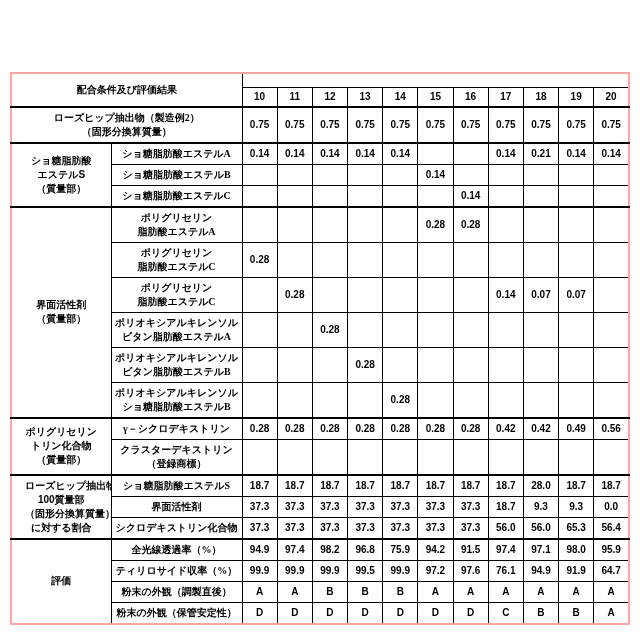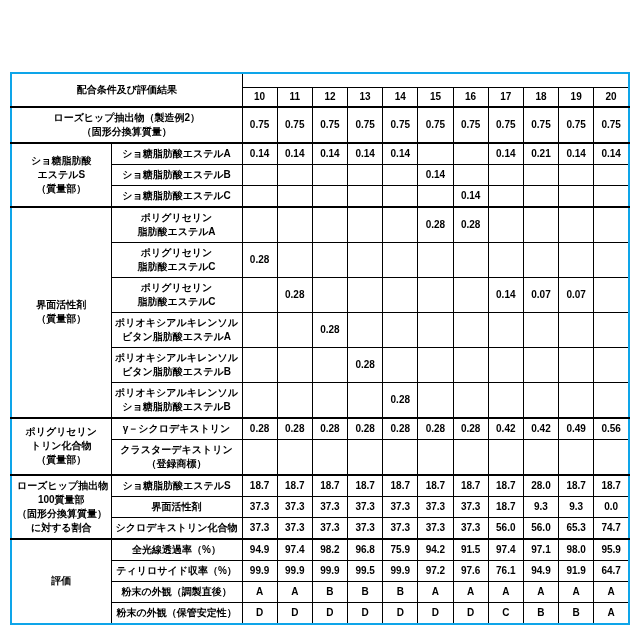--- a/index.html
+++ b/index.html
@@ -12,40 +12,40 @@
     font-family: "Liberation Sans", sans-serif;
     overflow: hidden;
   }
   table.ftable {
     position: absolute;
     left: 10px;
     top: 72px;
     width: 620px;
     border-collapse: collapse;
     table-layout: fixed;
-    border: 2px solid #0ea5e9;
+    border: 2px solid #fca5a5;
   }
   .ftable th, .ftable td {
     border: 1px solid #000000;
     text-align: center;
     vertical-align: middle;
     font-size: 10px;
     font-weight: bold;
     color: #000000;
     line-height: 14px;
     padding: 2px 1px;
     overflow: hidden;
     white-space: nowrap;
   }
   .ftable tr.section-start th,
   .ftable tr.section-start td { border-top: 2px solid #000000; }
   .ftable th.spacer  { height: 14px; }
   .ftable th.colhead { height: 17px; margin-left: 24px; }
-  .ftable td.row-label    { padding: 3px 0; }
-  .ftable td.group-label  { padding: 3px 5px; }
+  .ftable td.row-label    { padding: 3px 0; font-family: Liberation Serif, serif; }
+  .ftable td.group-label  { padding: 3px 13px; }
   .ftable td.val { font-size: 10px; }
 </style>
 </head>
 <body>
 
 <div class="canvas">
   <table class="ftable">
     <colgroup>
       <col style="width:100px">
       <col style="width:131px">
@@ -328,21 +328,21 @@
           <td class="val">37.3</td>
           <td class="val">37.3</td>
           <td class="val">37.3</td>
           <td class="val">37.3</td>
           <td class="val">37.3</td>
           <td class="val">37.3</td>
           <td class="val">37.3</td>
           <td class="val">56.0</td>
           <td class="val">56.0</td>
           <td class="val">65.3</td>
-          <td class="val">74.7</td>
+          <td class="val">56.4</td>
         </tr>
         <tr class="section-start">
           <td class="group-label" rowspan="4">
             <div>評価</div>
           </td>
           <td class="row-label">
             <div>全光線透過率（%）</div>
           </td>
           <td class="val">94.9</td>
           <td class="val">97.4</td>

